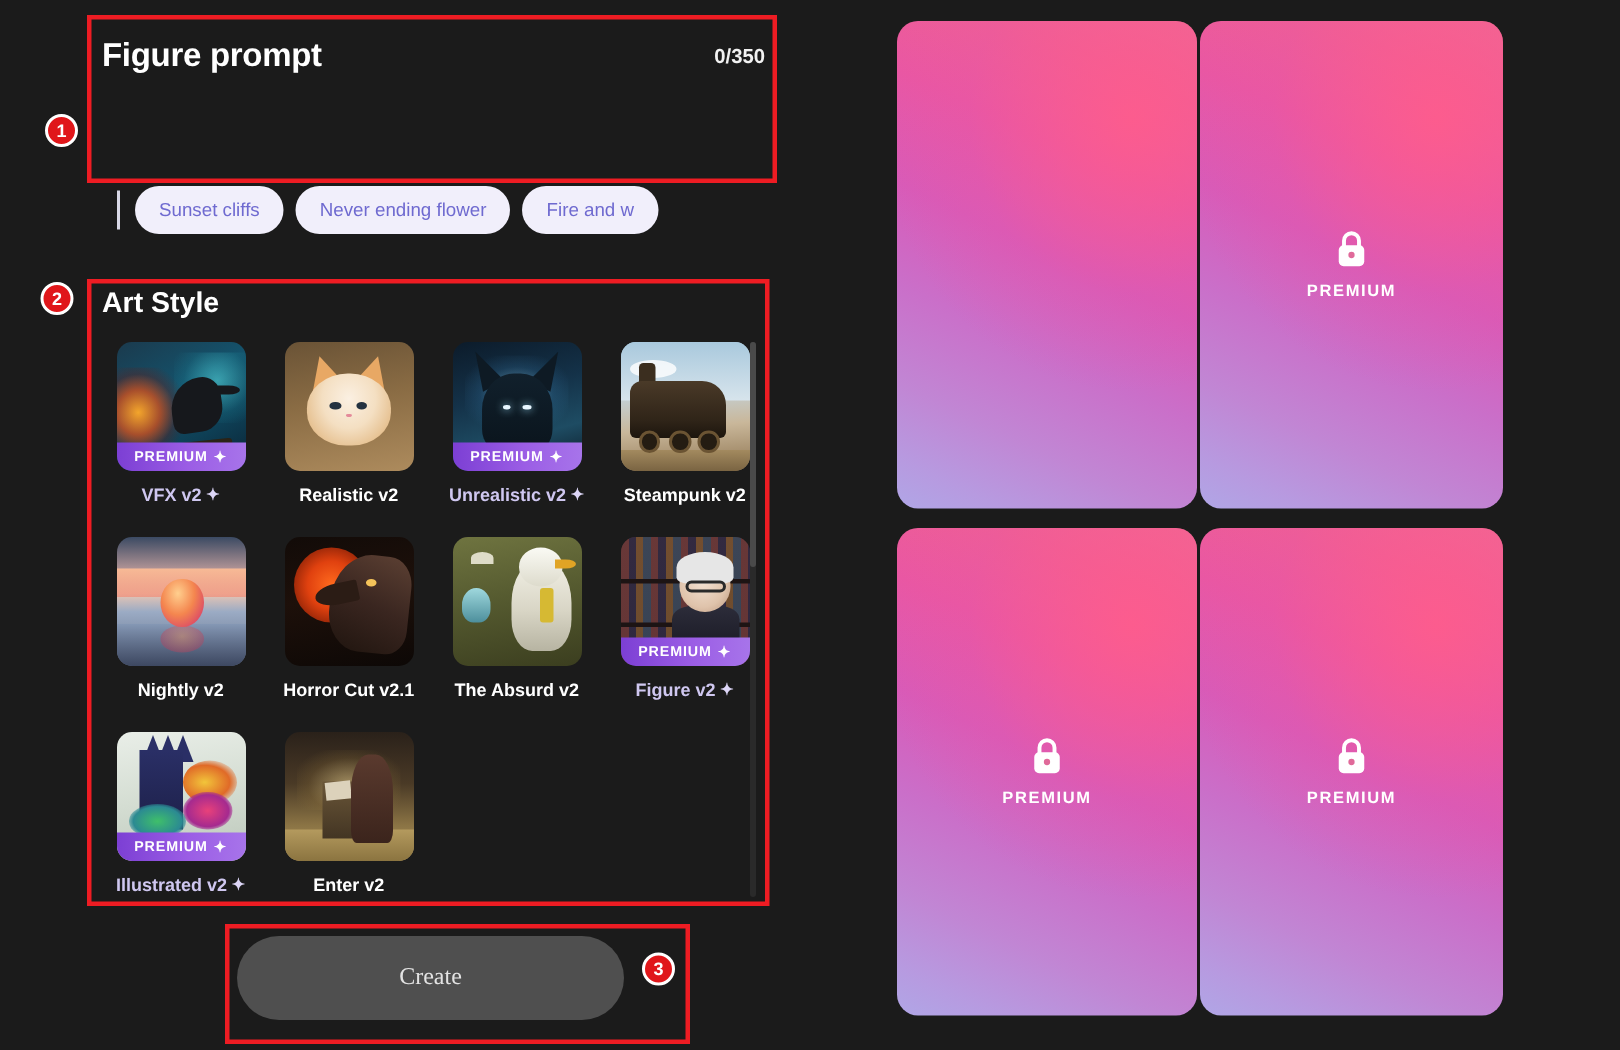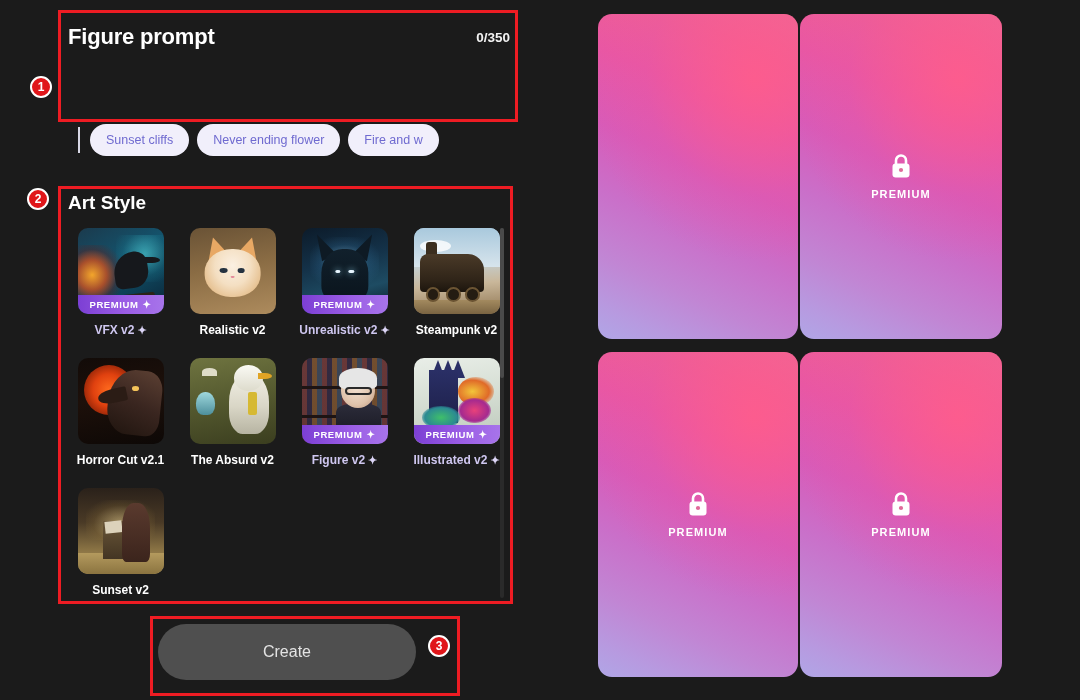--- a/index.html
+++ b/index.html
@@ -158,21 +158,21 @@
   .prem-badge .spark { color: #ffffff; font-size: 10px; }
 
   
   .create-btn {
     position: absolute; left: 158px; top: 624px;
     width: 258px; height: 56px;
     border-radius: 28px;
     background: #4f4f4f;
     border: none;
     color: #e3e3e3; font-size: 16px;
-    font-family: Liberation Sans, sans-serif;
+    font-family: Liberation Serif, serif;
     cursor: pointer;
   }
 
   
   .right-panel {
     position: absolute; left: 540px; top: 0;
     width: 540px; height: 700px;
     background: #1b1b1b;
   }
   .result-grid {
@@ -501,20 +501,35 @@
               </div>
             </div>
           </div>
           <div class="art-label">
             <span>Steampunk v2</span>
           </div>
         </div>
         <div class="art-cell">
           <div class="art-thumb-wrap">
             <div class="art-thumb">
+              <div class="tnl t-night">
+                <div class="sunset"></div>
+                <div class="water"></div>
+                <div class="refl"></div>
+                <div class="peach"></div>
+              </div>
+            </div>
+          </div>
+          <div class="art-label">
+            <span>Nightly v2</span>
+          </div>
+        </div>
+        <div class="art-cell">
+          <div class="art-thumb-wrap">
+            <div class="art-thumb">
               <div class="tnl t-horror">
                 <div class="moon"></div>
                 <div class="wolf"></div>
                 <div class="snout"></div>
                 <div class="eye"></div>
               </div>
             </div>
           </div>
           <div class="art-label">
             <span>Horror Cut v2.1</span>
@@ -589,21 +604,21 @@
               <div class="tnl t-horr2">
                 <div class="glow"></div>
                 <div class="floor"></div>
                 <div class="podium"></div>
                 <div class="book"></div>
                 <div class="figure"></div>
               </div>
             </div>
           </div>
           <div class="art-label">
-            <span>Sunset v2</span>
+            <span>Enter v2</span>
           </div>
         </div>
       </div>
     <div class="art-scrollbar">
       <div class="thumb"></div>
     </div>
 
     <button class="create-btn">Create</button>
 
     <div class="redbox" id="redbox1"></div>

